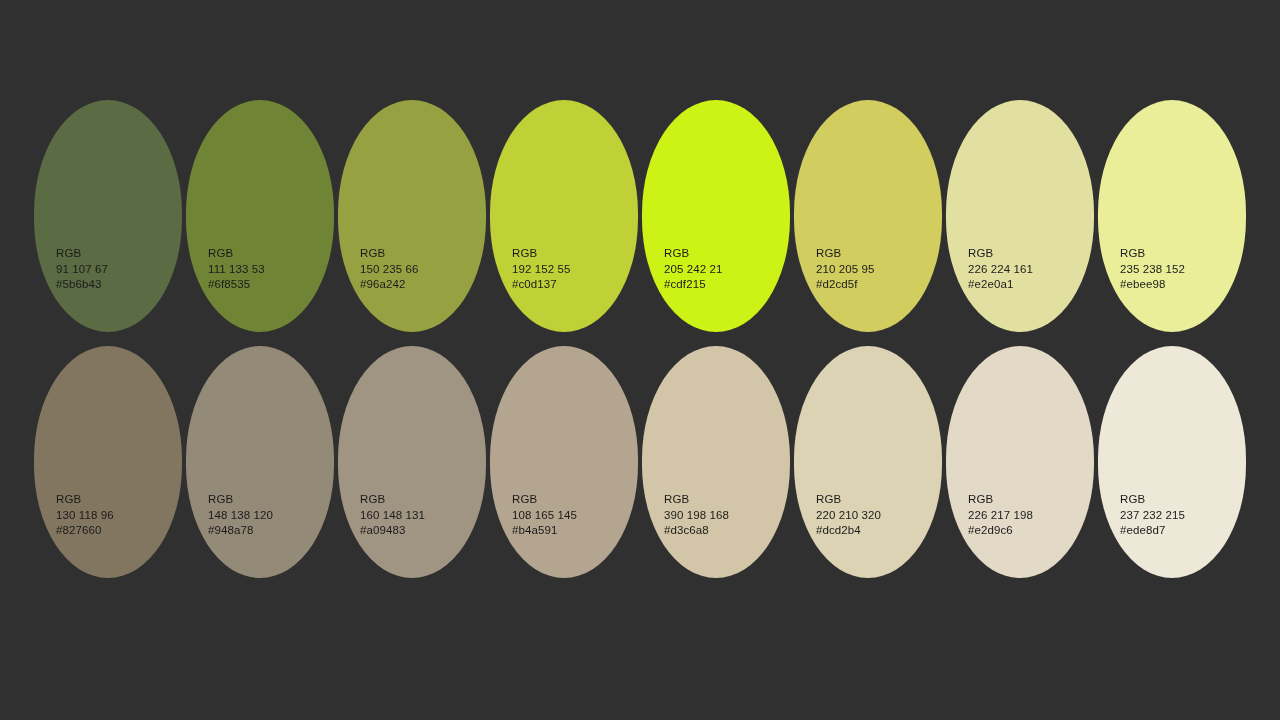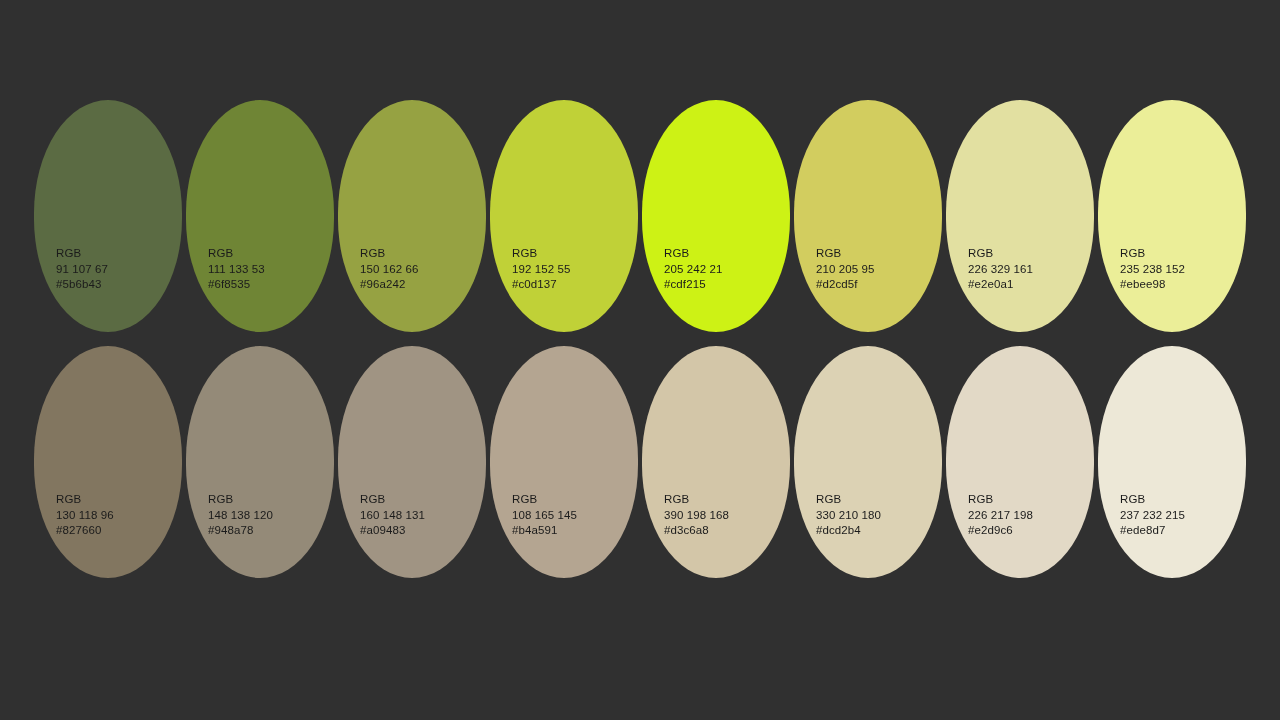--- a/index.html
+++ b/index.html
@@ -132,21 +132,21 @@
       <div class="swatch" style="background: rgb(111, 133, 53);">
         <div class="swatch-label">
           <span class="lbl-rgb">RGB</span>
           <span class="lbl-vals">111 133 53</span>
           <span class="lbl-hex">#6f8535</span>
         </div>
       </div>
       <div class="swatch" style="background: rgb(150, 162, 66);">
         <div class="swatch-label">
           <span class="lbl-rgb">RGB</span>
-          <span class="lbl-vals">150 162 66</span>
+          <span class="lbl-vals">150 235 66</span>
           <span class="lbl-hex">#96a242</span>
         </div>
       </div>
       <div class="swatch" style="background: rgb(192, 209, 55);">
         <div class="swatch-label">
           <span class="lbl-rgb">RGB</span>
           <span class="lbl-vals">192 152 55</span>
           <span class="lbl-hex">#c0d137</span>
         </div>
       </div>
@@ -160,21 +160,21 @@
       <div class="swatch" style="background: rgb(210, 205, 95);">
         <div class="swatch-label">
           <span class="lbl-rgb">RGB</span>
           <span class="lbl-vals">210 205 95</span>
           <span class="lbl-hex">#d2cd5f</span>
         </div>
       </div>
       <div class="swatch" style="background: rgb(226, 224, 161);">
         <div class="swatch-label">
           <span class="lbl-rgb">RGB</span>
-          <span class="lbl-vals">226 329 161</span>
+          <span class="lbl-vals">226 224 161</span>
           <span class="lbl-hex">#e2e0a1</span>
         </div>
       </div>
       <div class="swatch" style="background: rgb(235, 238, 152);">
         <div class="swatch-label">
           <span class="lbl-rgb">RGB</span>
           <span class="lbl-vals">235 238 152</span>
           <span class="lbl-hex">#ebee98</span>
         </div>
       </div>
@@ -212,21 +212,21 @@
       <div class="swatch" style="background: rgb(211, 198, 168);">
         <div class="swatch-label">
           <span class="lbl-rgb">RGB</span>
           <span class="lbl-vals">390 198 168</span>
           <span class="lbl-hex">#d3c6a8</span>
         </div>
       </div>
       <div class="swatch" style="background: rgb(220, 210, 180);">
         <div class="swatch-label">
           <span class="lbl-rgb">RGB</span>
-          <span class="lbl-vals">330 210 180</span>
+          <span class="lbl-vals">220 210 320</span>
           <span class="lbl-hex">#dcd2b4</span>
         </div>
       </div>
       <div class="swatch" style="background: rgb(226, 217, 198);">
         <div class="swatch-label">
           <span class="lbl-rgb">RGB</span>
           <span class="lbl-vals">226 217 198</span>
           <span class="lbl-hex">#e2d9c6</span>
         </div>
       </div>

